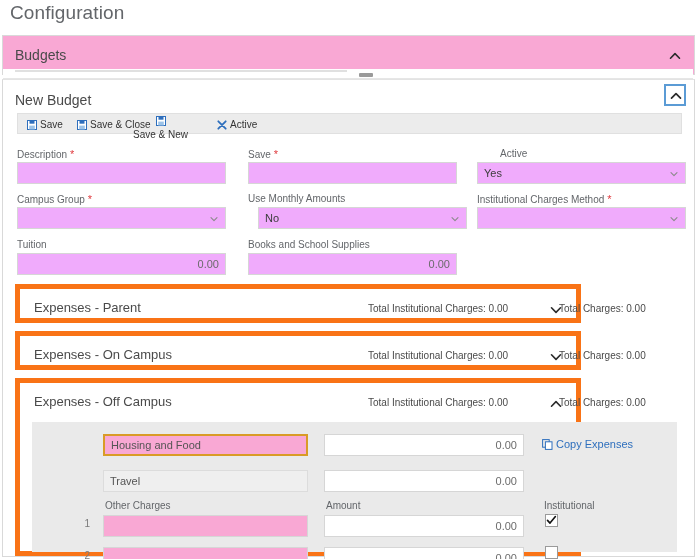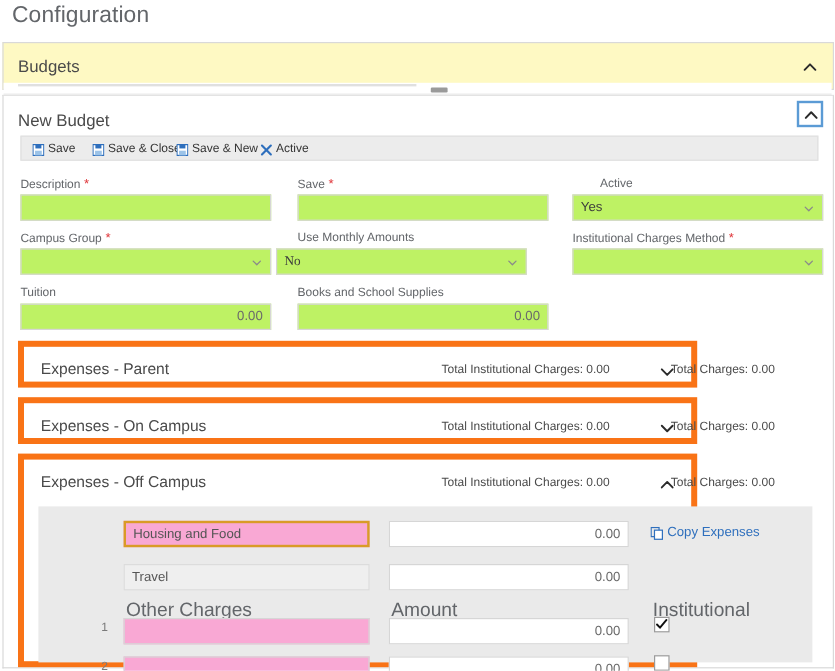--- a/index.html
+++ b/index.html
@@ -20,21 +20,21 @@
     font-weight: 400;
     color: #63666a;
     letter-spacing: .1px;
   }
 
   
   .budgets-card {
     position: absolute;
     left: 2px; top: 35px;
     width: 693px; height: 40px;
-    background: #fef9c3;
+    background: #f9a8d4;
     border: 1px solid #d9d9d9;
   }
   .budgets-title {
     position: absolute;
     left: 12px; top: 11px;
     font-size: 14px;
     color: #4a4a4a;
   }
   .chev {
     position: absolute;
@@ -116,21 +116,21 @@
   .fld-label {
     position: absolute;
     font-size: 10px;
     color: #63666a;
     white-space: nowrap;
   }
   .req { color: #e03a3e; font-size: 11px; }
   .fld-input {
     position: absolute;
     height: 22px;
-    background: #bef264;
+    background: #f0abfc;
     border: 1px solid #d6d6d6;
     font-size: 11px;
     color: #3c3c3c;
     padding: 0 6px;
     display: flex;
     align-items: center;
   }
   .fld-input.num { justify-content: flex-end; color: #6b6b6b; }
   .sel-caret {
     position: absolute;
@@ -201,21 +201,21 @@
   }
   .oc-link {
     position: absolute;
     font-size: 11px;
     color: #2e6fbd;
     display: flex; align-items: center; gap: 4px;
     white-space: nowrap;
   }
   .oc-colhead {
     position: absolute;
-    font-size: 16px;
+    font-size: 10px;
     color: #63666a;
   }
   .oc-rownum {
     position: absolute;
     font-size: 10px;
     color: #7a7a7a;
     width: 12px;
     text-align: right;
   }
   .oc-check {
@@ -274,21 +274,21 @@
       <span class="tb-ico">
         <svg width="10" height="10" viewBox="0 0 10 10">
             <rect x="0.5" y="0.5" width="9" height="9" fill="#ffffff" stroke="#2e6fbd" stroke-width="1"></rect>
             <rect x="2.5" y="0.5" width="5" height="3.2" fill="#2e6fbd"></rect>
             <rect x="2.2" y="5.6" width="5.6" height="3.9" fill="#9cc3e8"></rect>
           </svg>
       </span>
       <span>Save &amp; Close</span>
     </div>
 
-    <div class="tb-btn" style="left:126px;">
+    <div class="tb-btn" style="left:112px;flex-direction:column;">
       <span class="tb-ico">
         <svg width="10" height="10" viewBox="0 0 10 10">
             <rect x="0.5" y="0.5" width="9" height="9" fill="#ffffff" stroke="#2e6fbd" stroke-width="1"></rect>
             <rect x="2.5" y="0.5" width="5" height="3.2" fill="#2e6fbd"></rect>
             <rect x="2.2" y="5.6" width="5.6" height="3.9" fill="#9cc3e8"></rect>
           </svg>
       </span>
       <span>Save &amp; New</span>
     </div>
 
@@ -328,21 +328,21 @@
   <div class="fld-input" style="left:14px; top:127px; width:209px;">
     <span></span>
     <span class="sel-caret">
       <svg width="10" height="10" viewBox="0 0 10 10">
           <path d="M2 3.6 L5 6.6 L8 3.6" fill="none" stroke="#8a8a8a" stroke-width="1.1" stroke-linecap="round" stroke-linejoin="round"></path>
         </svg>
     </span>
   </div>
 
   <div class="fld-label" style="left:245px; top:113px;">Use Monthly Amounts</div>
-  <div class="fld-input" style="left:227px; top:127px; width:209px;font-family:Liberation Serif, serif;">
+  <div class="fld-input" style="left:255px; top:127px; width:209px;">
     <span>No</span>
     <span class="sel-caret">
       <svg width="10" height="10" viewBox="0 0 10 10">
           <path d="M2 3.6 L5 6.6 L8 3.6" fill="none" stroke="#8a8a8a" stroke-width="1.1" stroke-linecap="round" stroke-linejoin="round"></path>
         </svg>
     </span>
   </div>
 
   <div class="fld-label" style="left:474px; top:113px;">
     <span>Institutional Charges Method</span><span class="req"> *</span>

